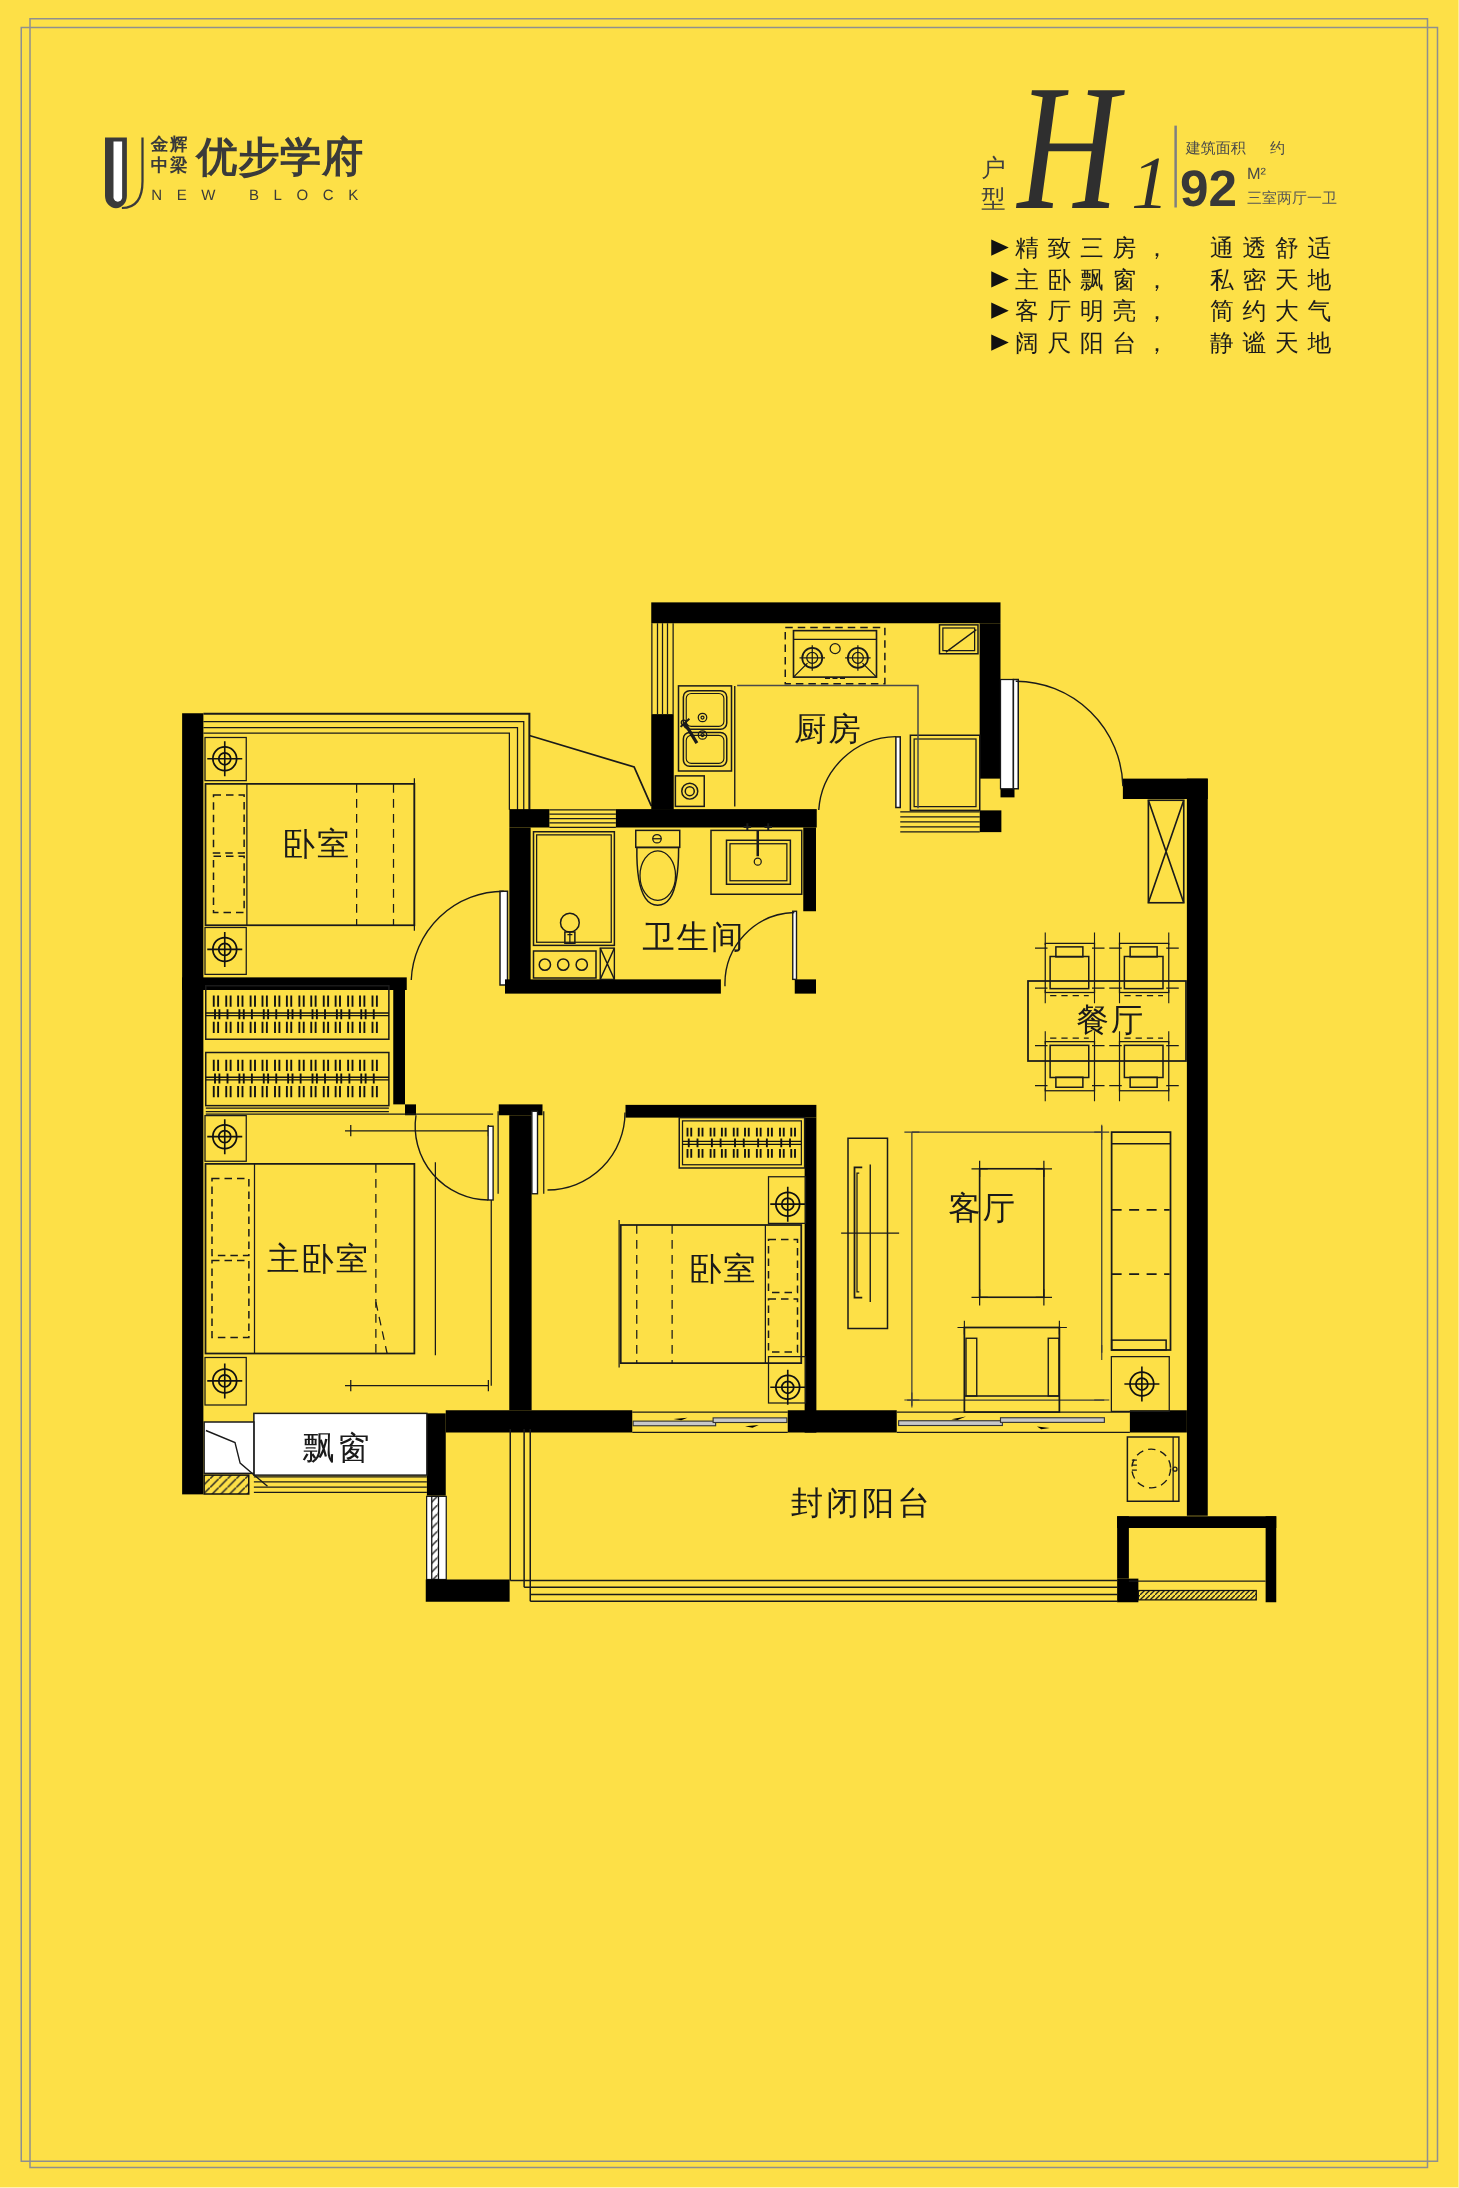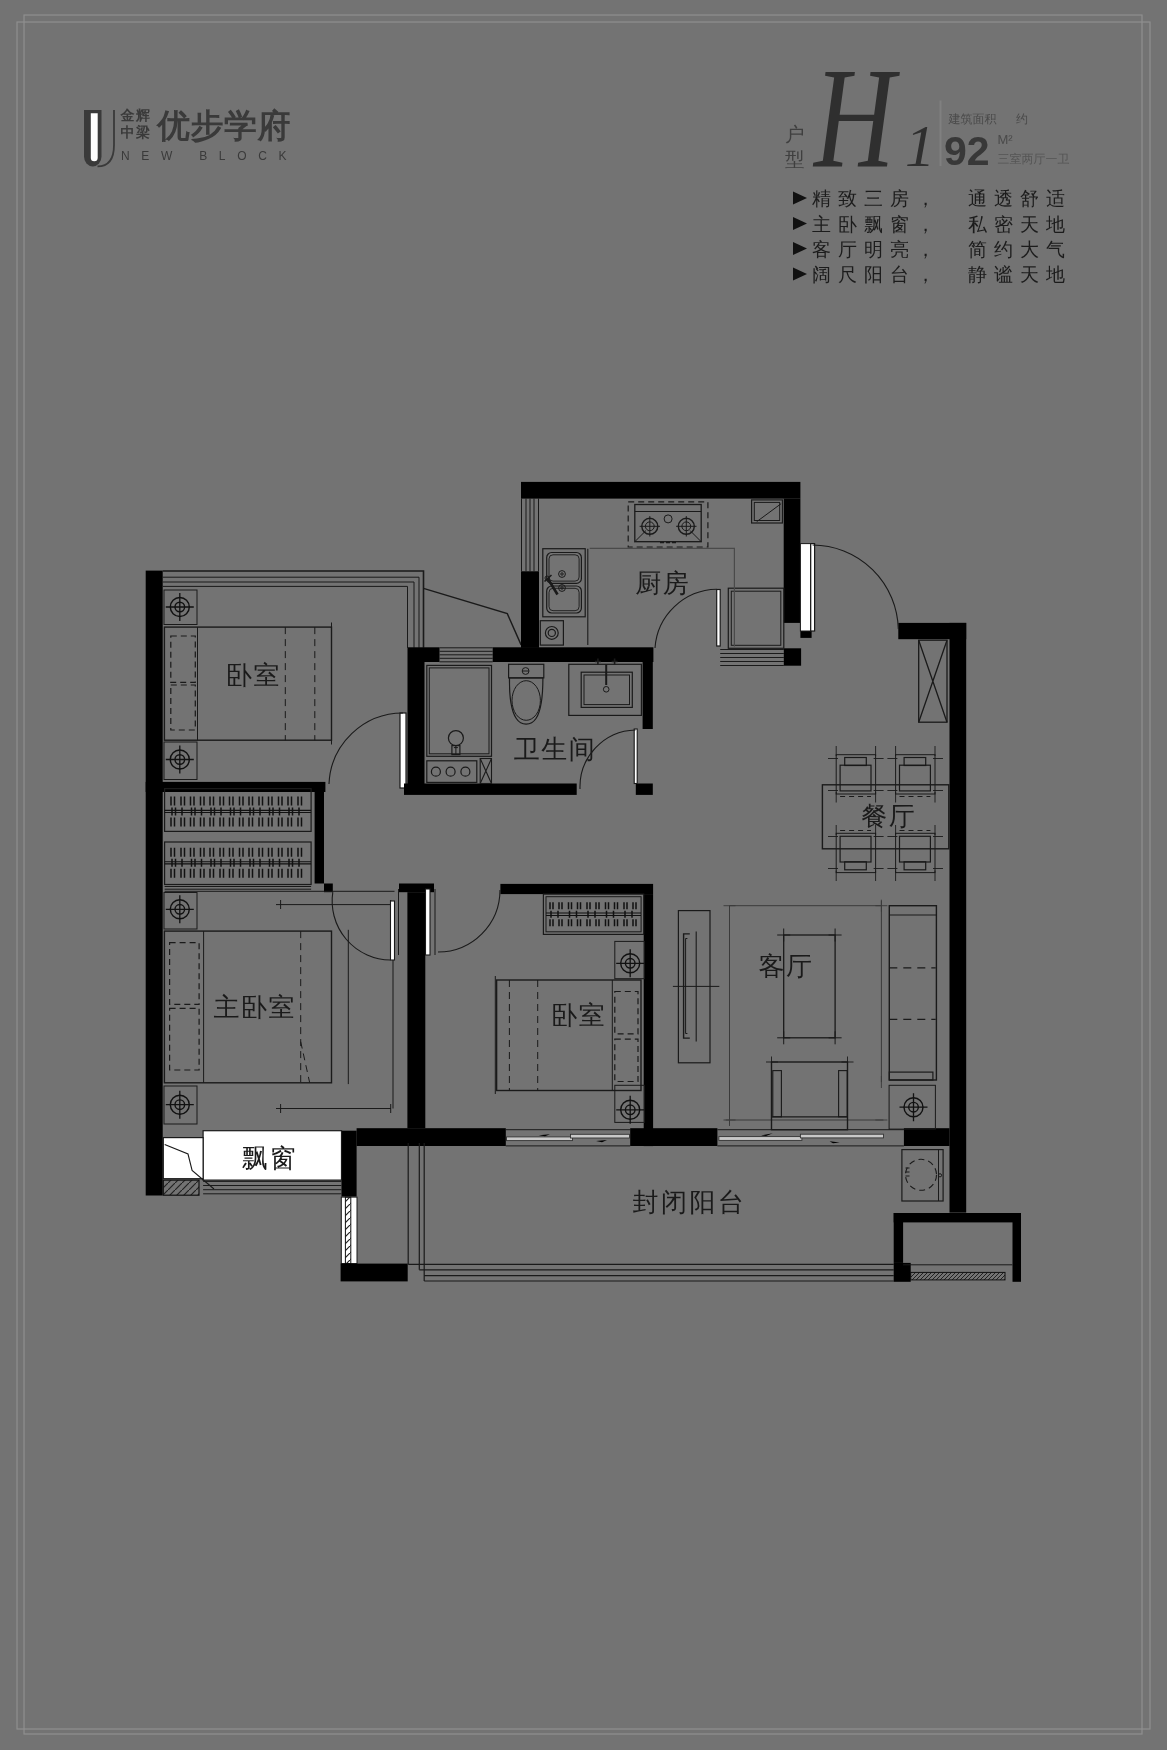--- a/index.html
+++ b/index.html
@@ -1,16 +1,16 @@
 <!DOCTYPE html>
 <html><head>
 <meta charset="utf-8">
 <style>
 html,body{margin:0;padding:0;background:#fff;}
-#page{position:relative;width:1167px;height:1750px;background:#737373;overflow:hidden;
+#page{position:relative;width:1167px;height:1750px;background:#fde047;overflow:hidden;
   font-family:"Liberation Sans",sans-serif;}
 svg text{font-family:"Liberation Sans",sans-serif;}
 </style>
 </head>
 <body>
 <div id="page">
 <svg width="1167" height="1750" viewBox="0 0 1167 1750">
 <defs>
 <pattern id="diag" patternUnits="userSpaceOnUse" width="7" height="7">
   <path d="M-1,8 L8,-1" stroke="#222" stroke-width="1.2" fill="none"></path>

